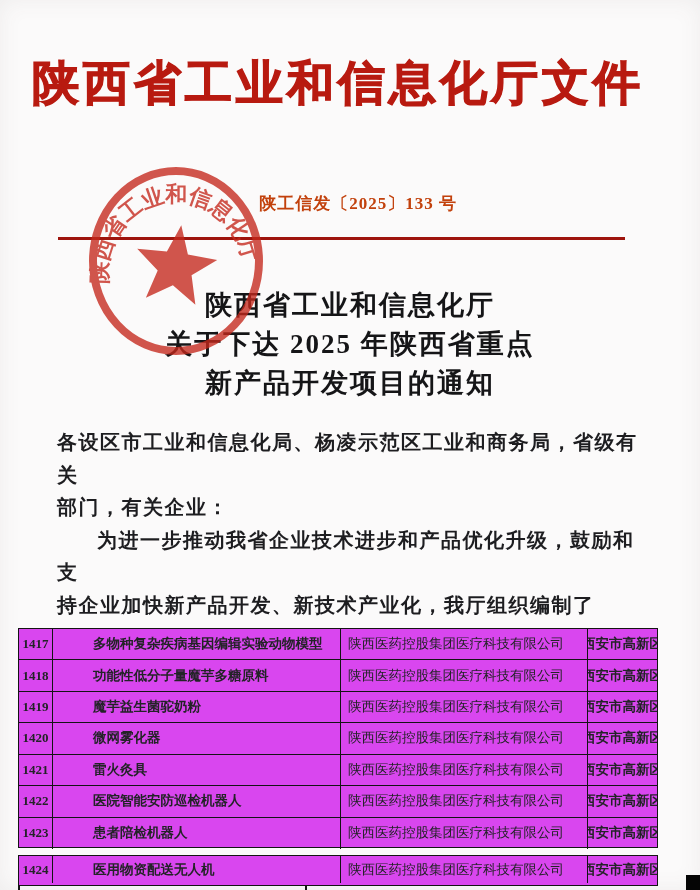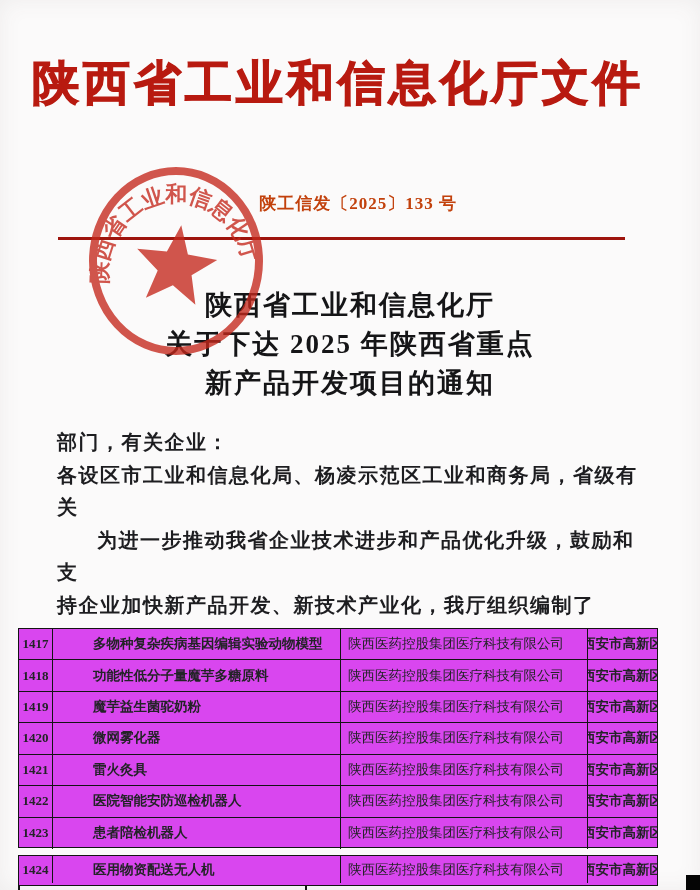--- a/index.html
+++ b/index.html
@@ -100,22 +100,22 @@
     </g>
   </svg>
 
   <div class="notice-title">
     <div>陕西省工业和信息化厅</div>
     <div>关于下达 2025 年陕西省重点</div>
     <div>新产品开发项目的通知</div>
   </div>
 
   <div class="body-text">
+    <div>各设区市工业和信息化局、杨凌示范区工业和商务局，省级有关</div>
     <div>部门，有关企业：</div>
-    <div>各设区市工业和信息化局、杨凌示范区工业和商务局，省级有关</div>
     <div class="indent">为进一步推动我省企业技术进步和产品优化升级，鼓励和支</div>
     <div>持企业加快新产品开发、新技术产业化，我厅组织编制了 2025</div>
     <div>年陕西省重点新产品开发项目计划，共计 1616 项。现下达你们，</div>
     <div>请认真组织实施。</div>
   </div>
 
   <div class="tbl" id="tbl-main">
       <div class="t-row">
         <div class="cell c-no">1417</div>
         <div class="cell c-prod">多物种复杂疾病基因编辑实验动物模型</div>

